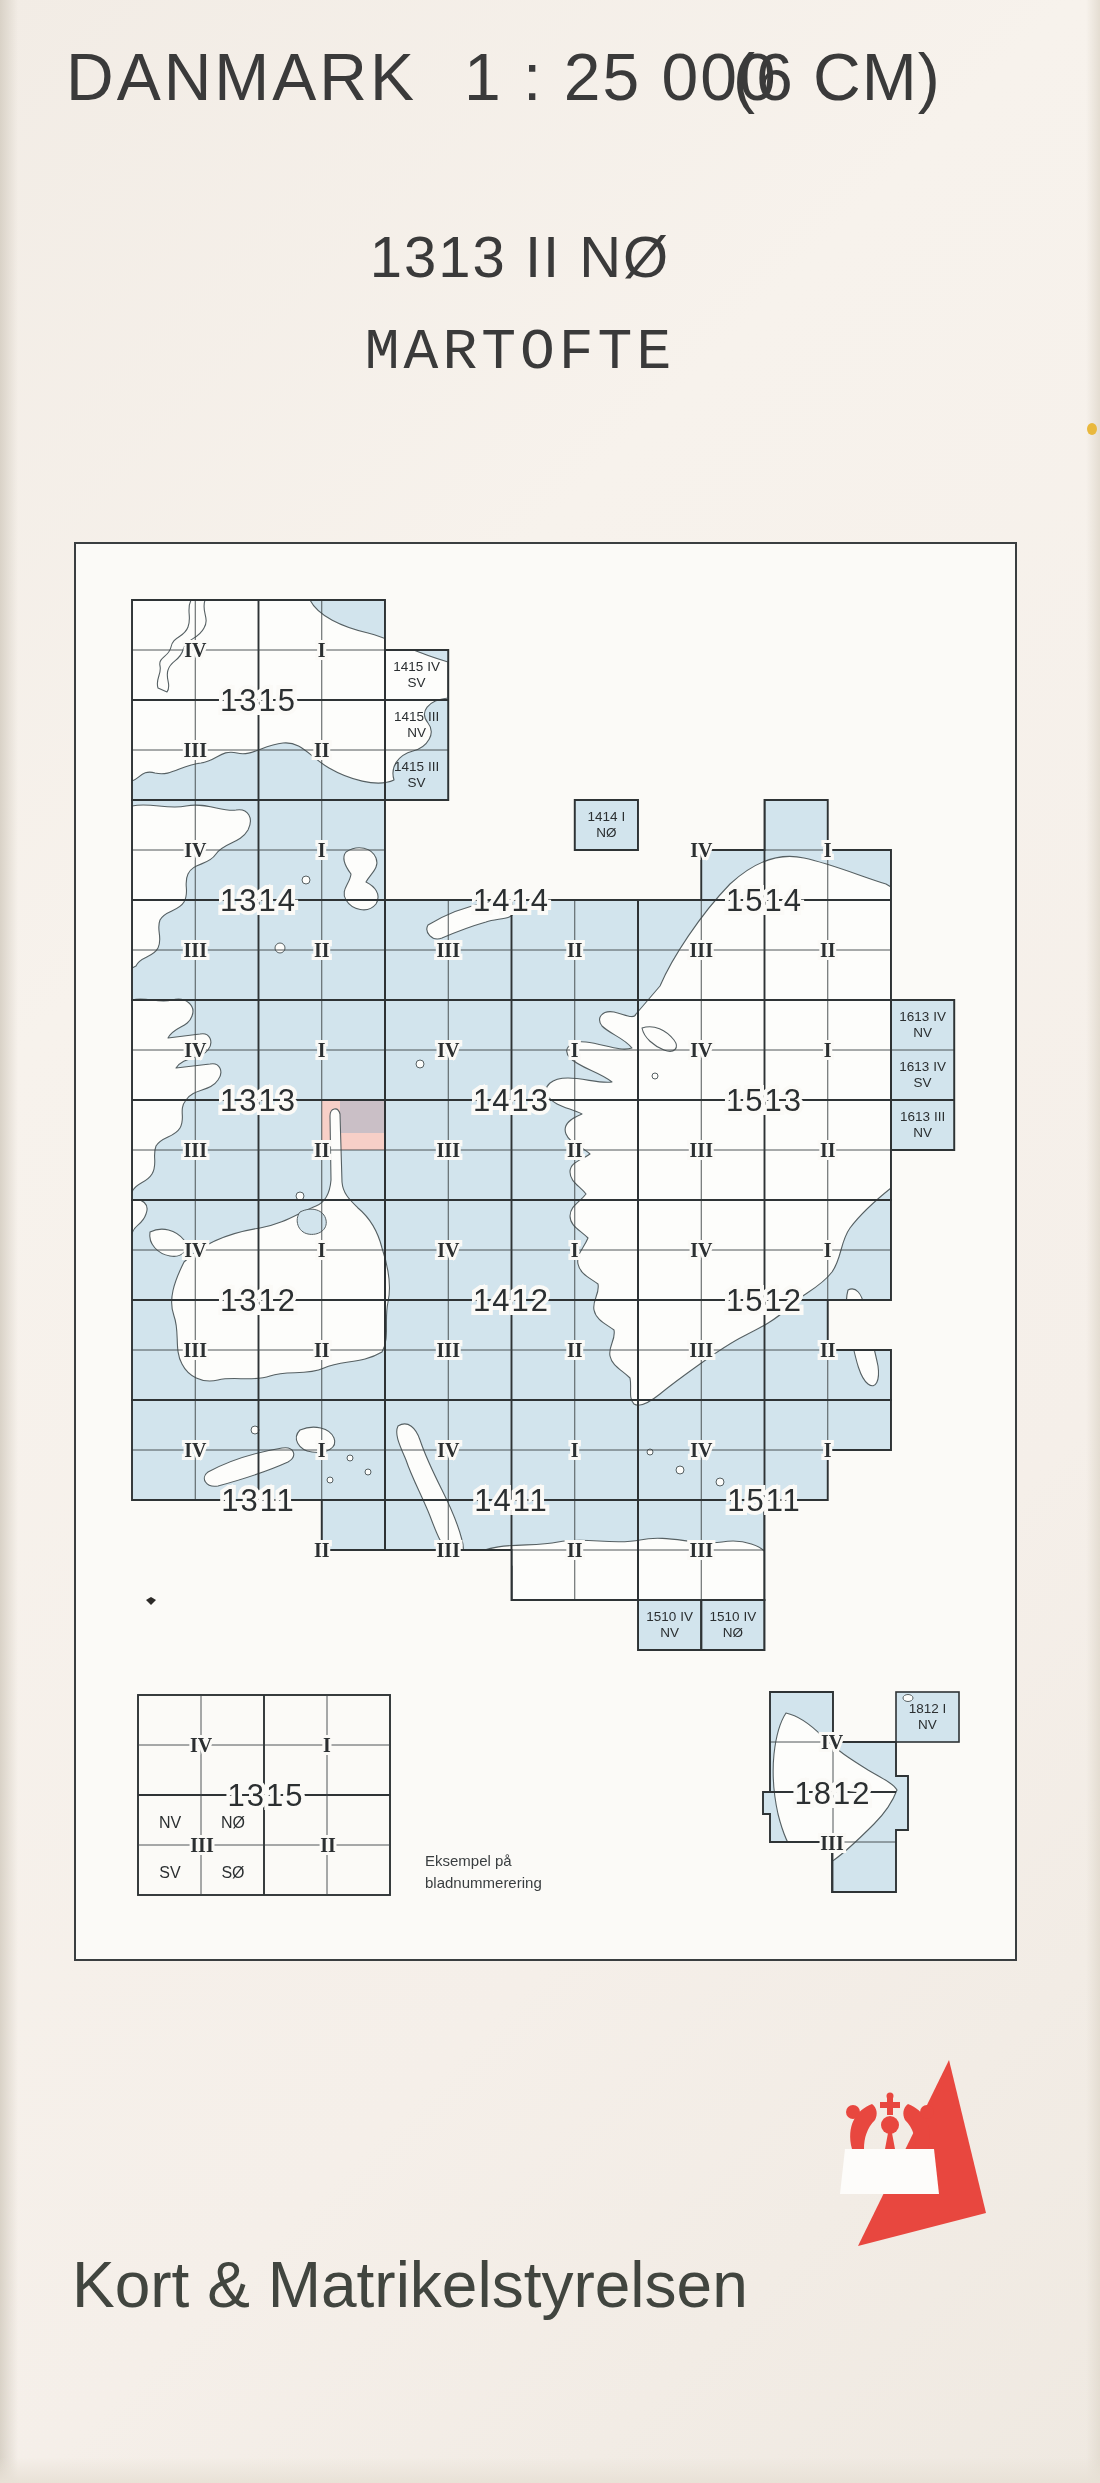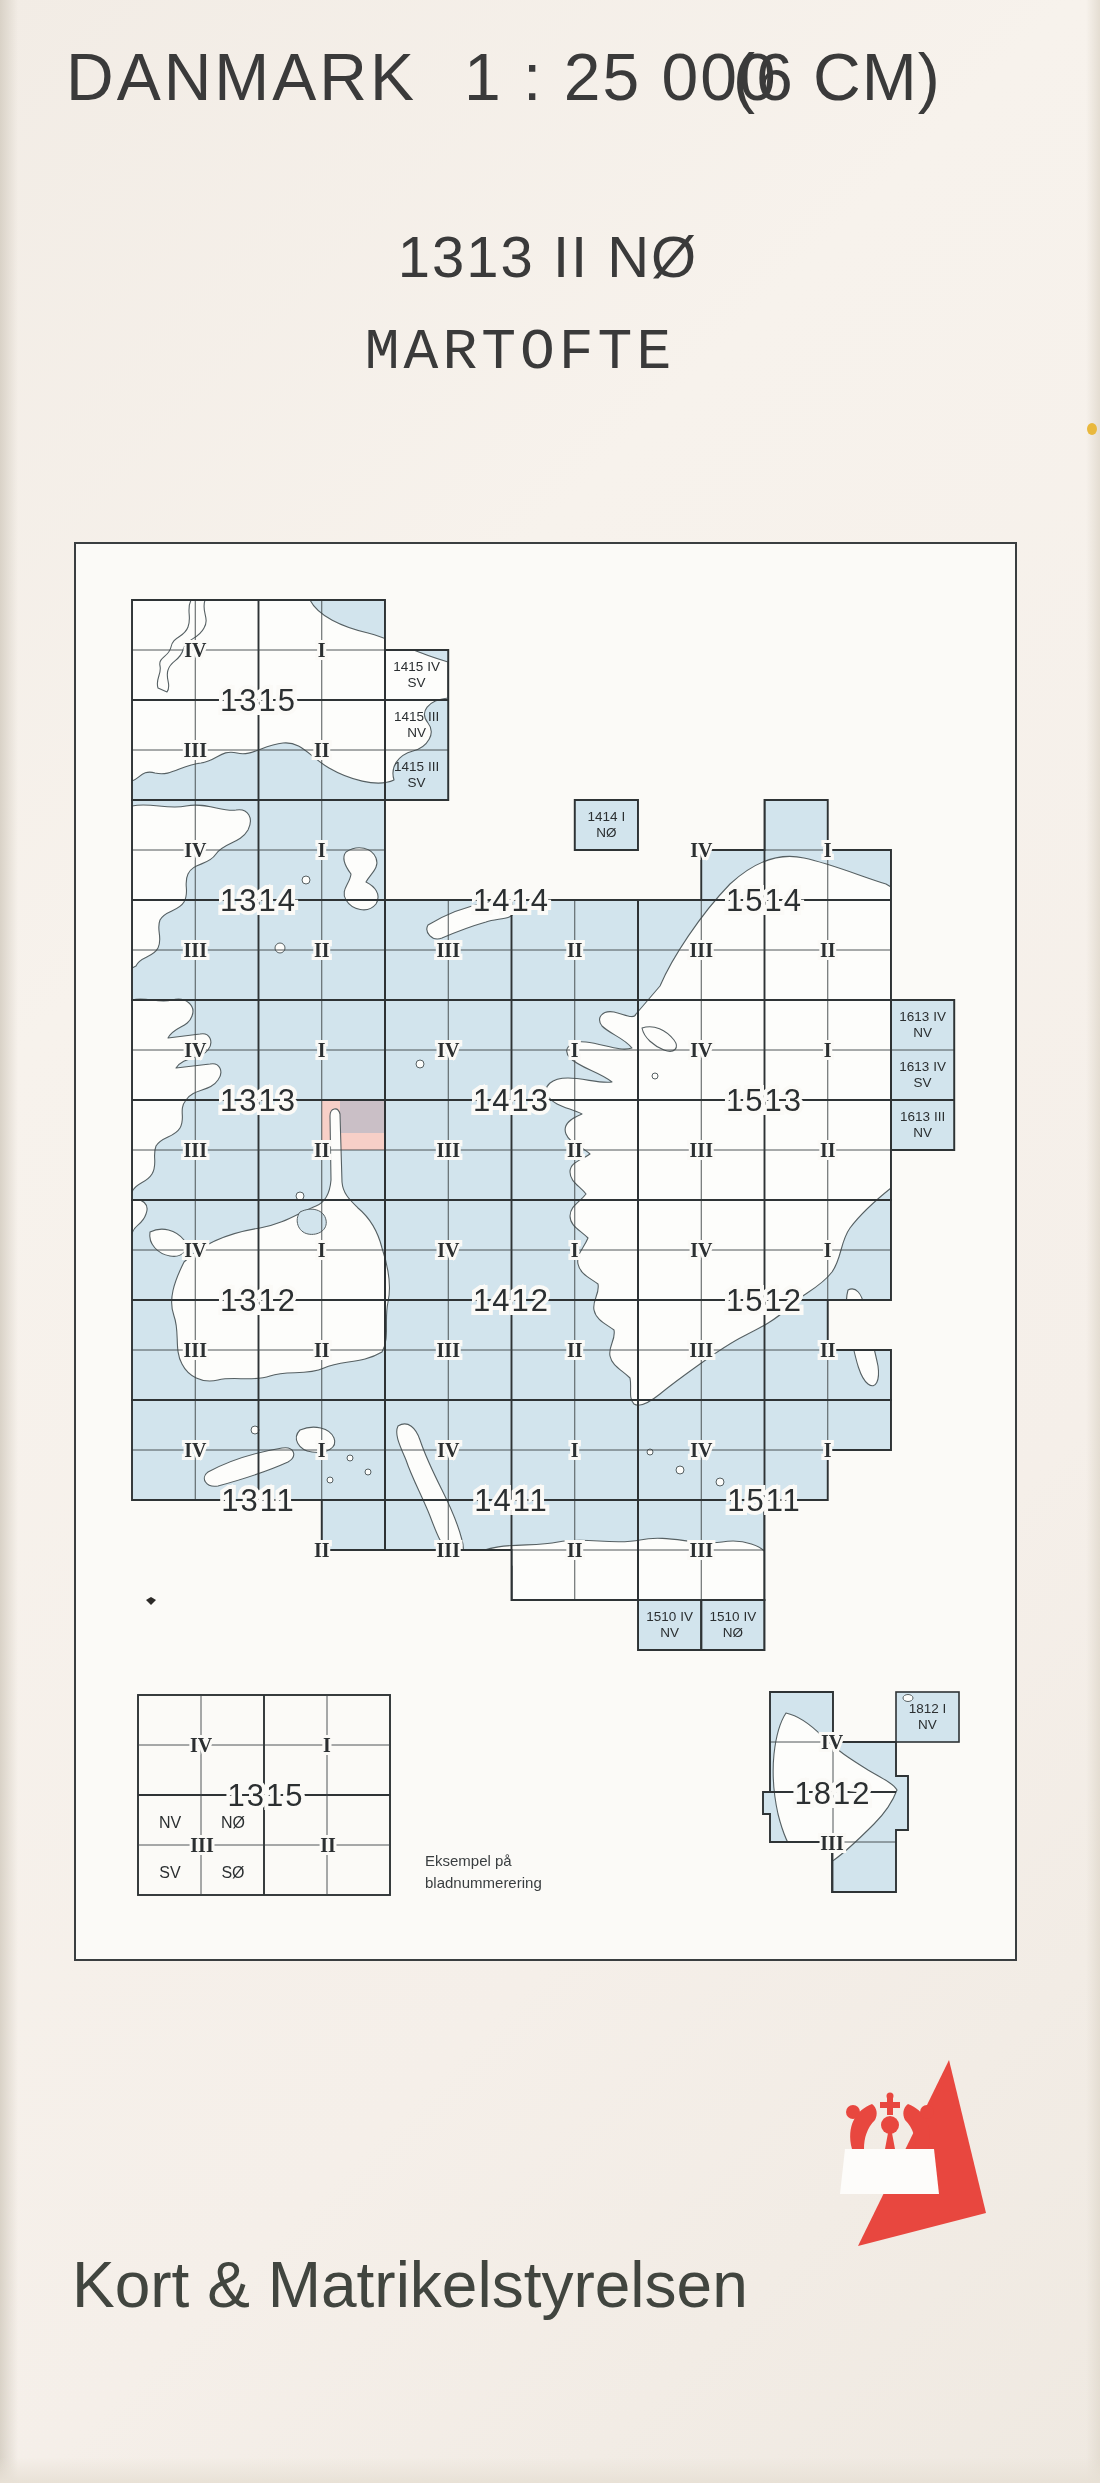--- a/index.html
+++ b/index.html
@@ -10,21 +10,21 @@
        background:linear-gradient(90deg,#d9d2c7,rgba(217,210,199,0));}
   .edge-right{position:absolute;right:0;top:0;width:14px;height:100%;
        background:linear-gradient(270deg,#e4ddd2,rgba(228,221,210,0));}
   .edge-bottom{position:absolute;left:0;bottom:0;width:100%;height:26px;
        background:linear-gradient(0deg,#e8e1d6,rgba(232,225,214,0));}
   .hdr{position:absolute;color:#3a3a3a;white-space:nowrap;line-height:1;}
   #title-row{top:44px;left:0;width:988px;height:70px;}
   #t-country{position:absolute;left:66px;font-size:66px;letter-spacing:3px;}
   #t-scale{position:absolute;left:464px;font-size:66px;letter-spacing:2px;}
   #t-cm{position:absolute;left:733px;font-size:66px;letter-spacing:1px;}
-  #sheet-number{top:228px;left:0;width:1040px;text-align:center;font-size:58px;letter-spacing:2px;padding-left:28px;}
+  #sheet-number{top:228px;left:0;width:1040px;text-align:center;font-size:58px;letter-spacing:2px;}
   #sheet-name{top:324px;left:0;width:1040px;text-align:center;font-size:58px;letter-spacing:4px;font-family:Liberation Mono, monospace;}
   #map-svg{position:absolute;left:0;top:0;}
   #logo{position:absolute;left:840px;top:2056px;}
   #publisher{position:absolute;left:72px;top:2248px;font-size:64px;font-weight:400;
        color:#41453f;letter-spacing:0px;white-space:nowrap;}
   .spot{position:absolute;border-radius:50%;}
 </style>
 </head>
 <body>
 

